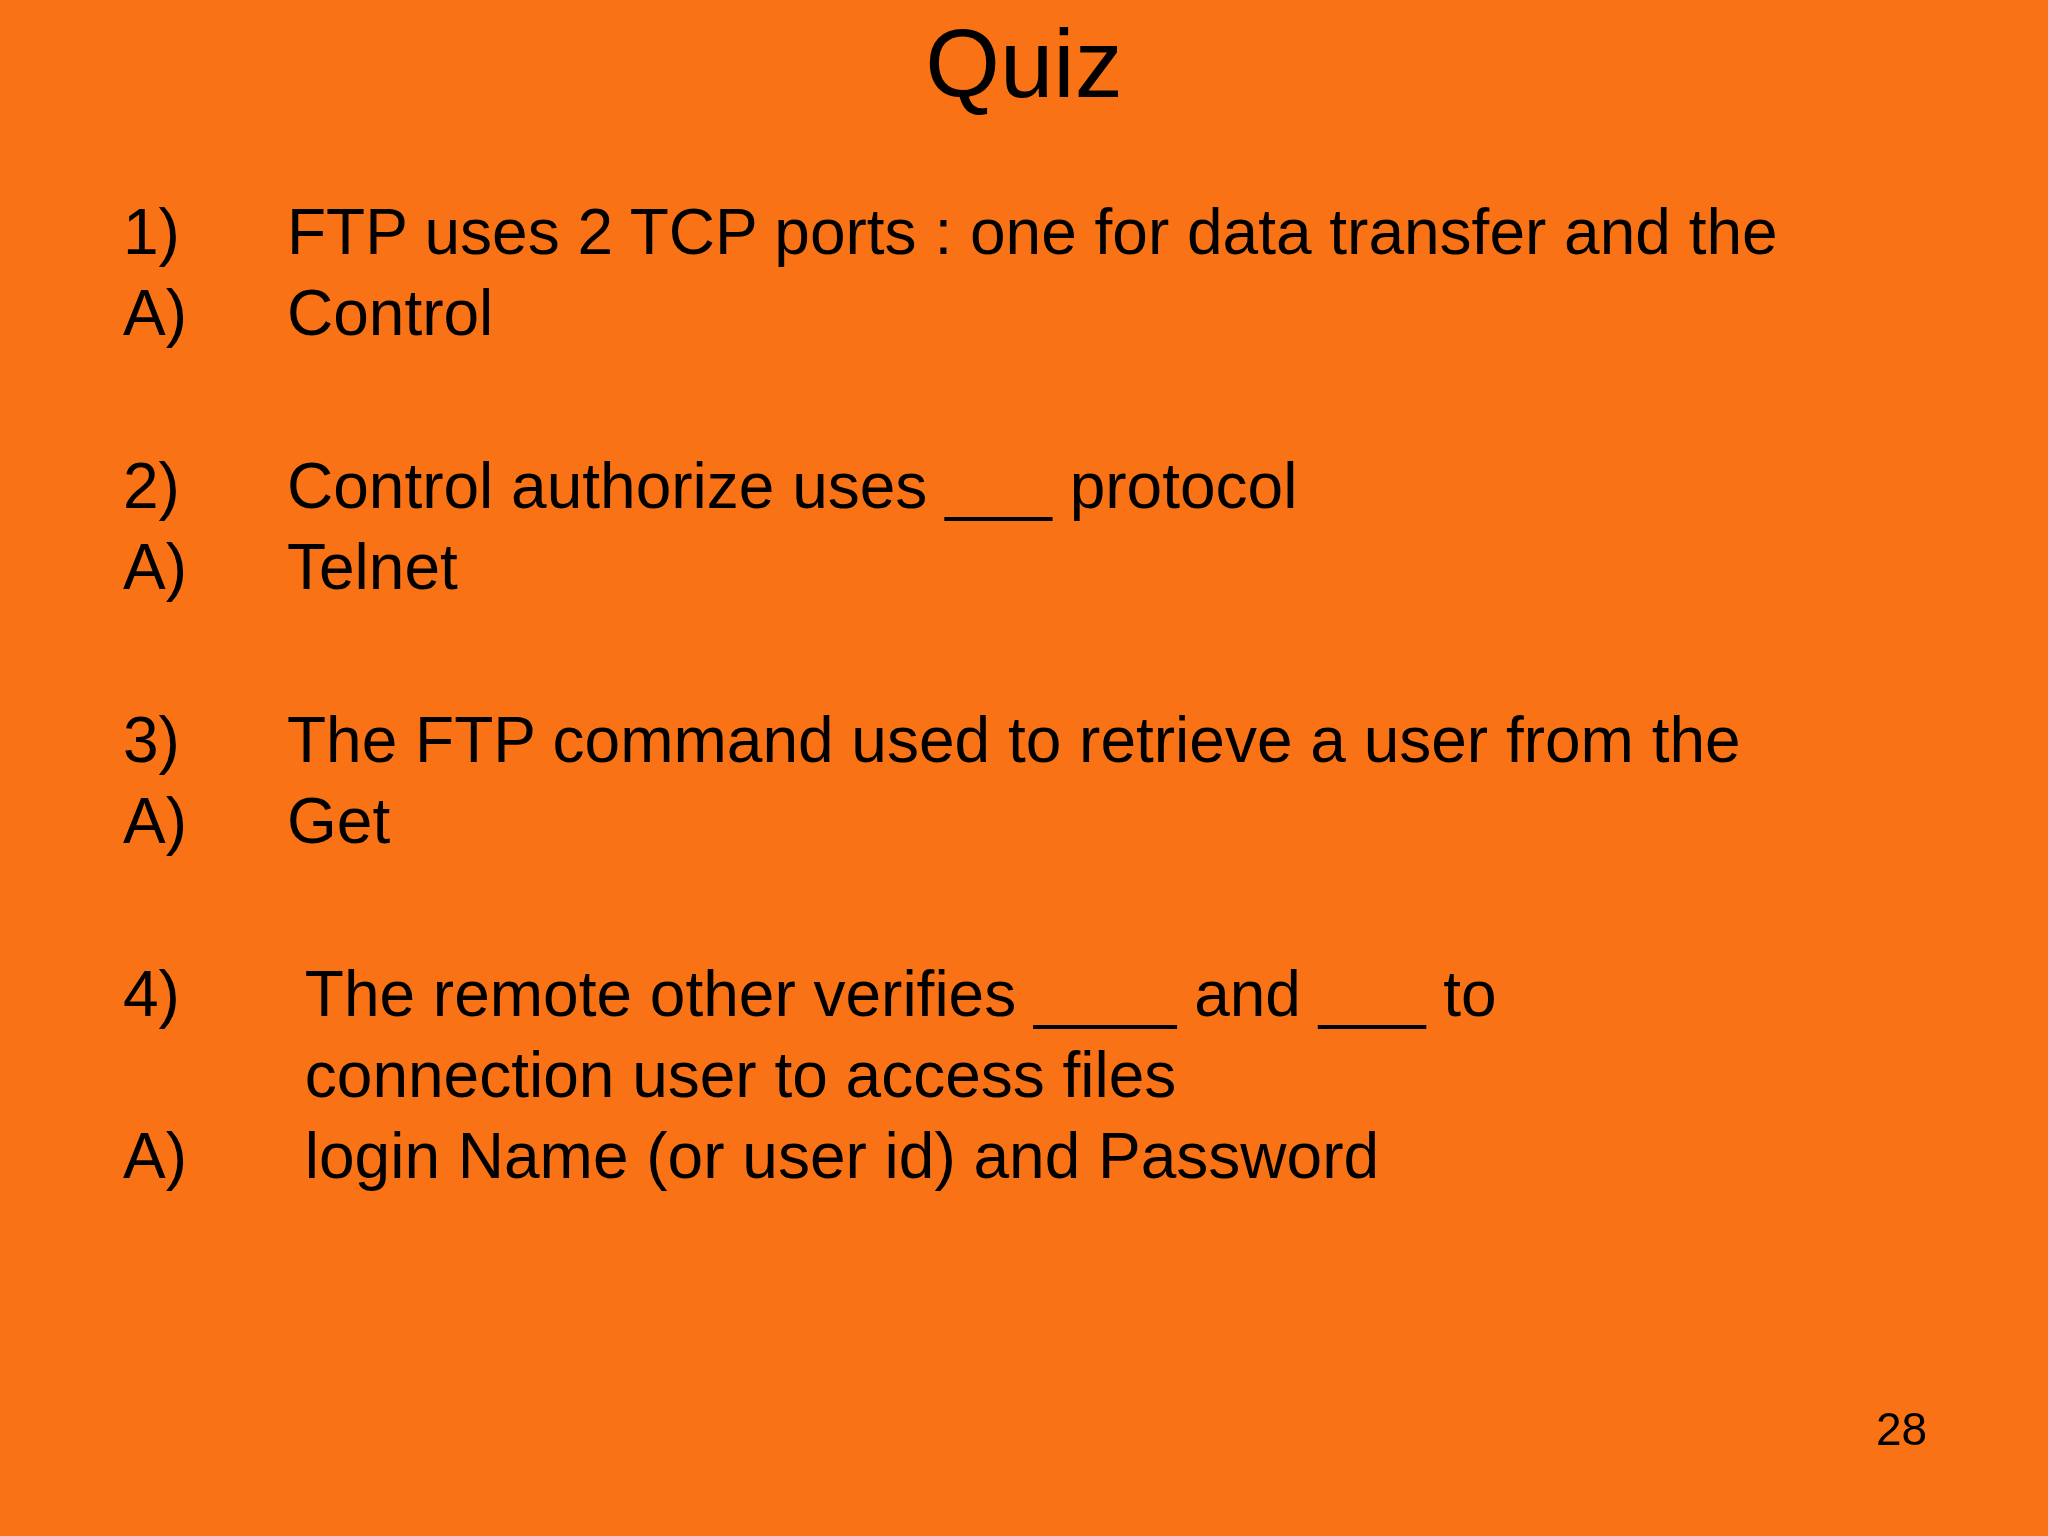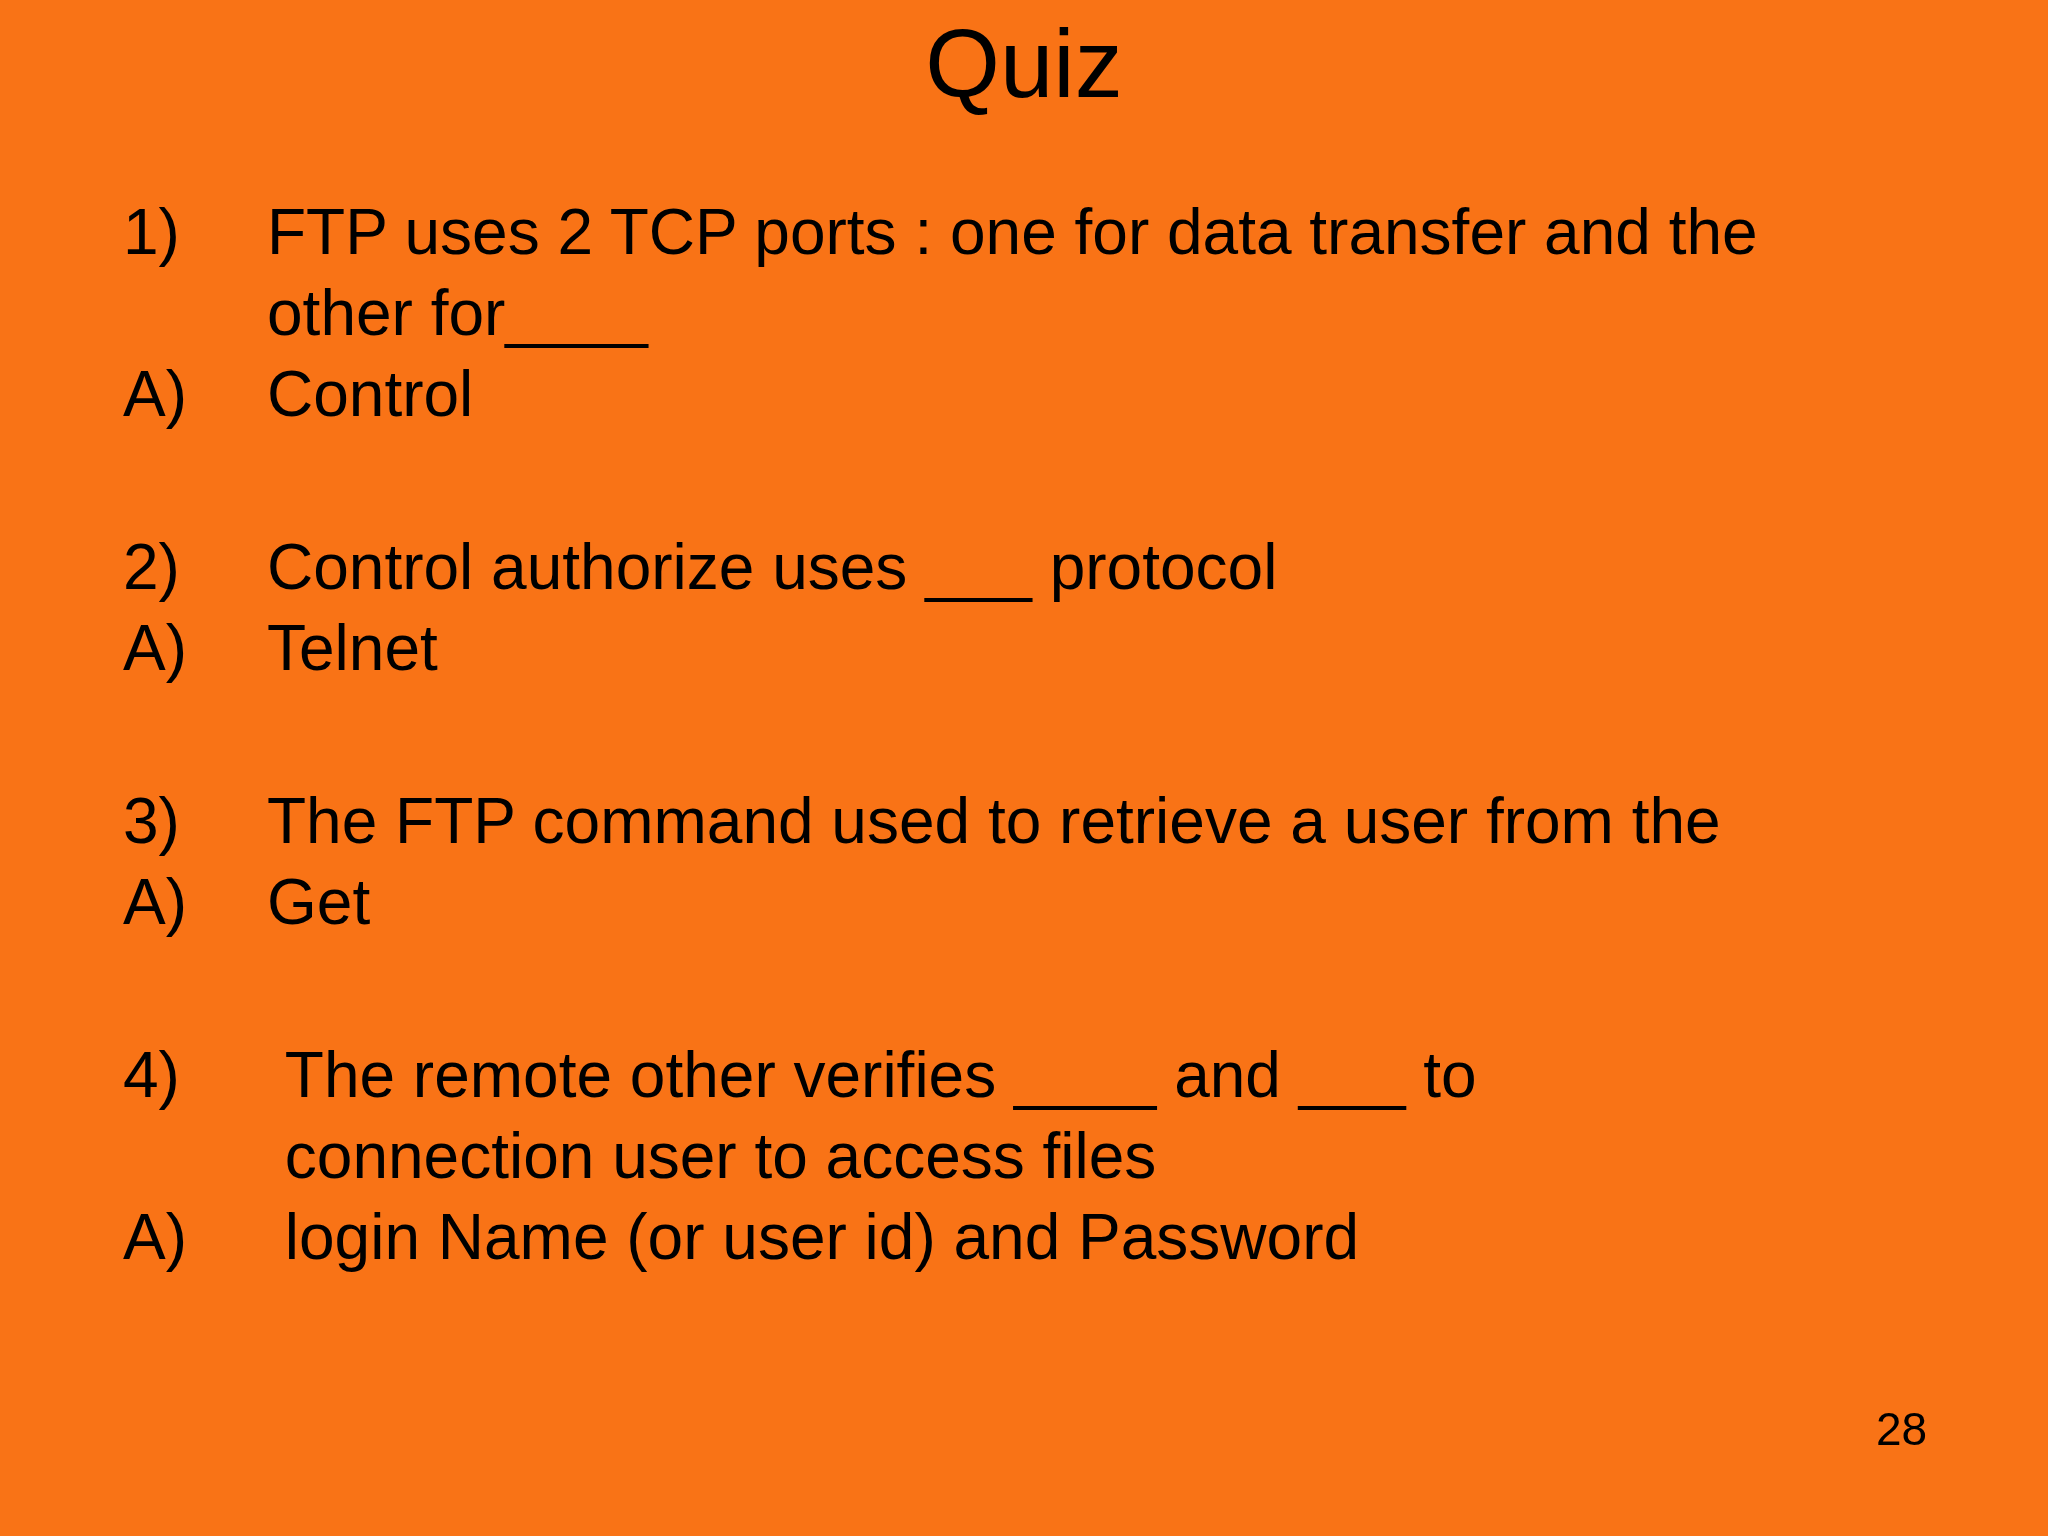--- a/index.html
+++ b/index.html
@@ -39,20 +39,21 @@
     line-height: 81px;
     font-weight: 400;
   }
   .row .label {
     flex: 0 0 144px;
     white-space: pre;
   }
   .row .text {
     flex: 1 1 auto;
     white-space: pre-wrap;
+    margin-left: 20px;
   }
   .group-start {
     margin-top: 92px;
   }
   .page-number {
     position: absolute;
     left: 1876px;
     top: 1402px;
     font-size: 46px;
     line-height: 1.2;
@@ -64,24 +65,20 @@
 
 <div class="slide">
 
   <div class="slide-title">Quiz</div>
 
   <div class="body-list">
 
     <div class="row">
       <span class="label">1)</span>
       <span class="text">FTP uses 2 TCP ports : one for data transfer and the</span>
-    </div>
-    <div class="row">
-      <span class="label"></span>
-      <span class="text">other for____</span>
     </div>
     <div class="row">
       <span class="label">A)</span>
       <span class="text">Control</span>
     </div>
 
     <div class="row group-start">
       <span class="label">2)</span>
       <span class="text">Control authorize uses ___ protocol</span>
     </div>

